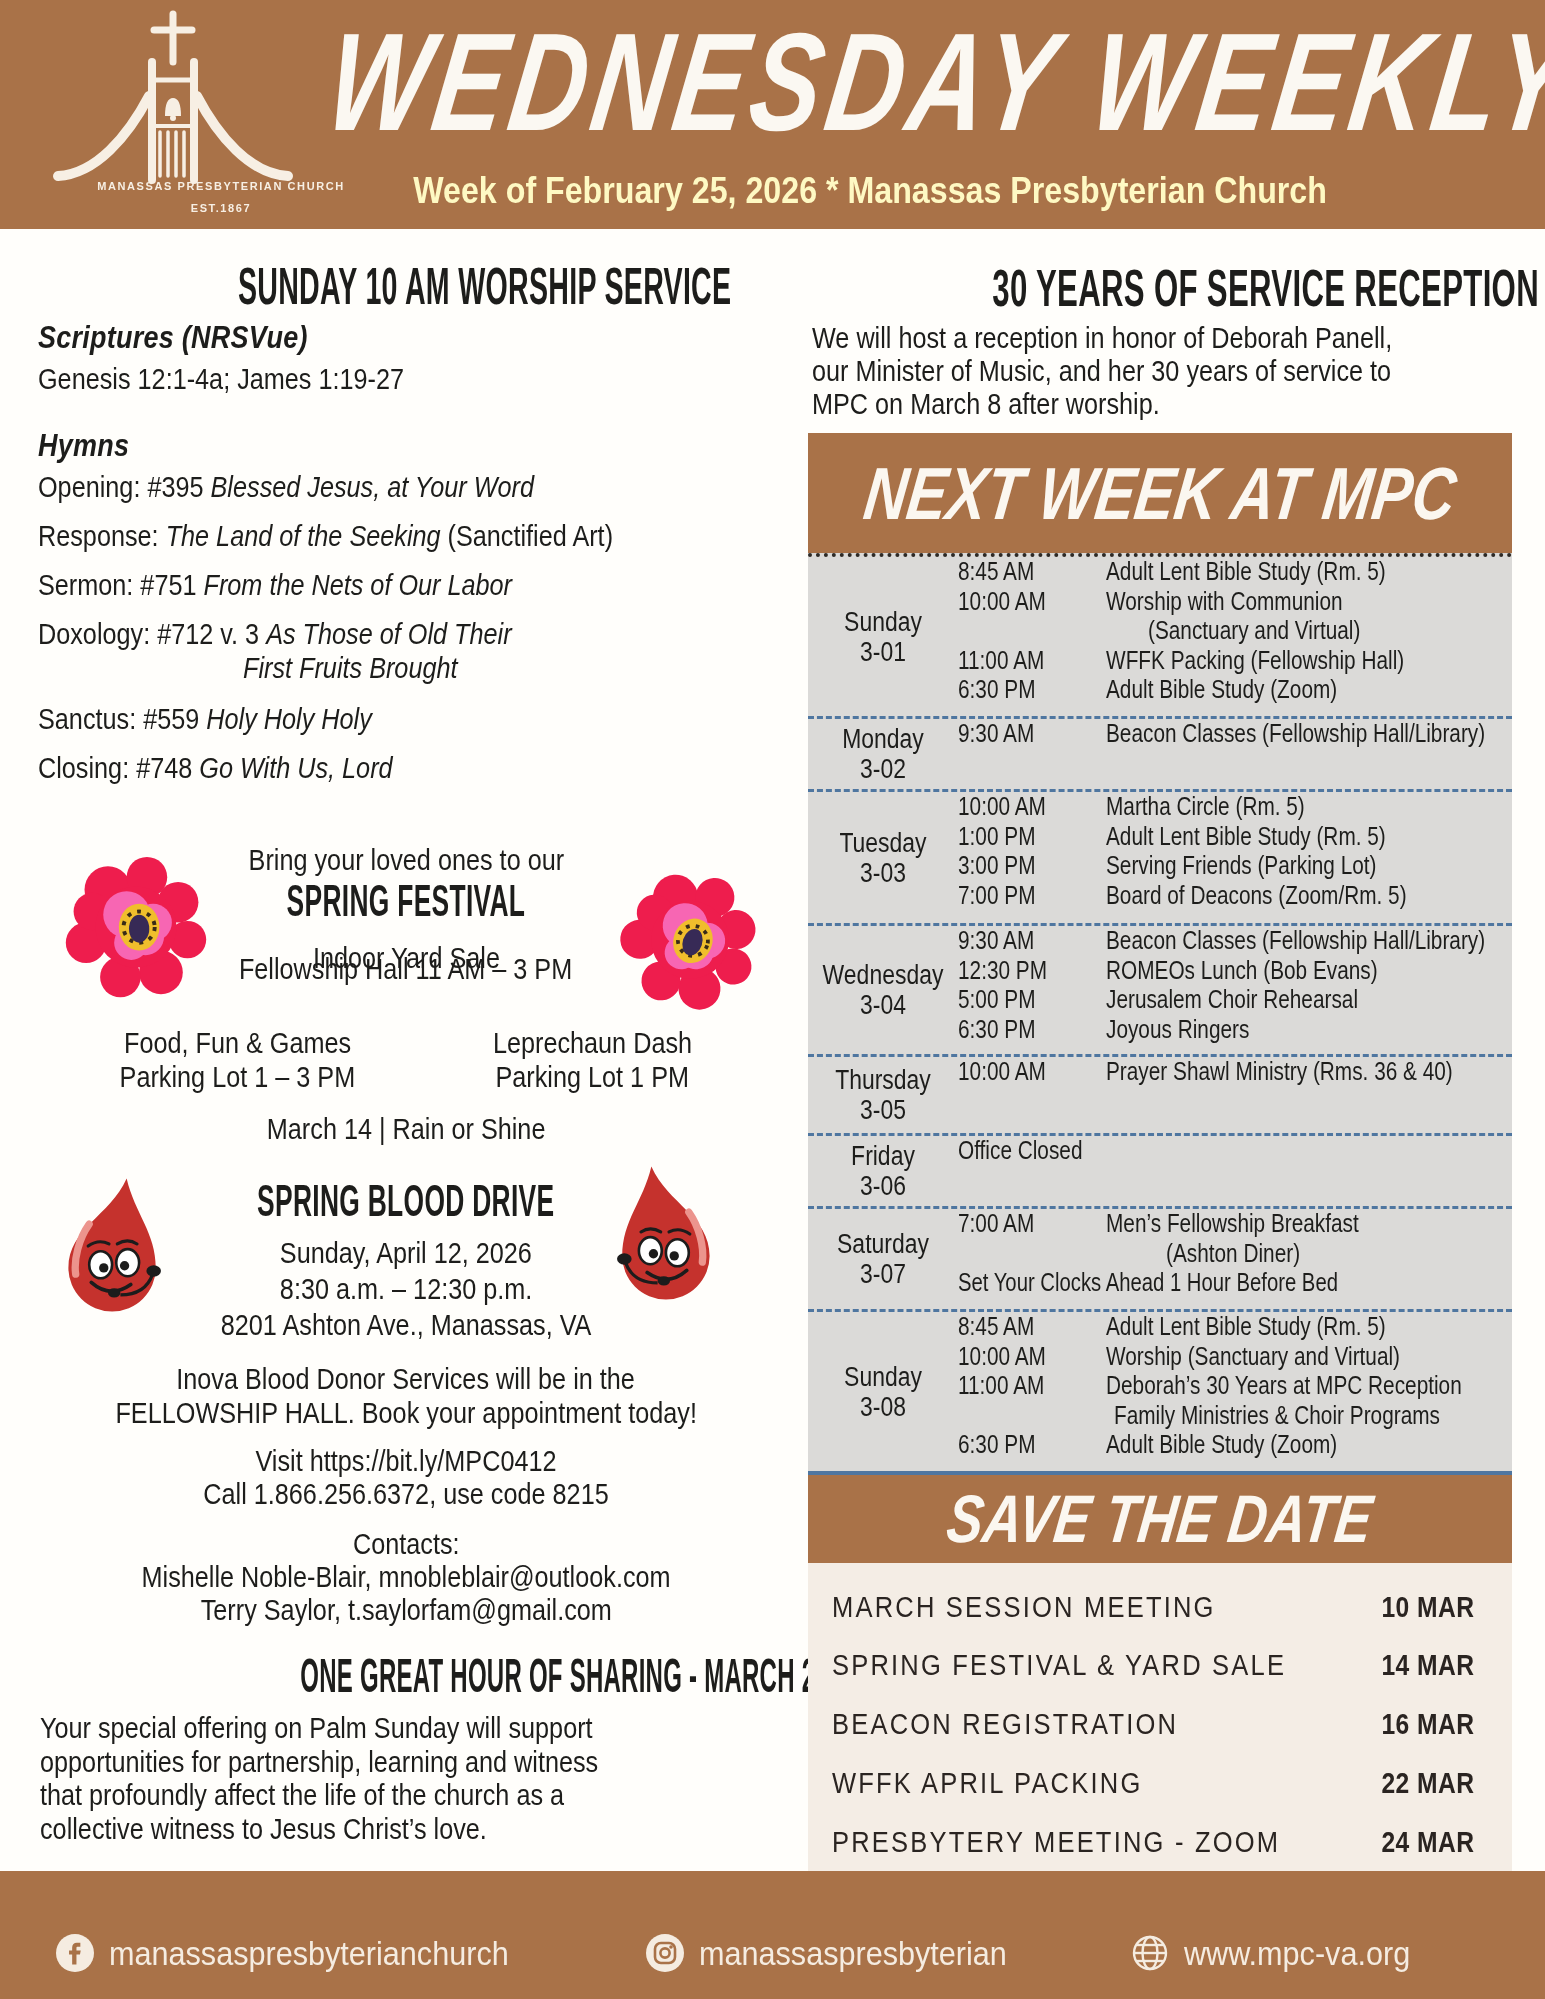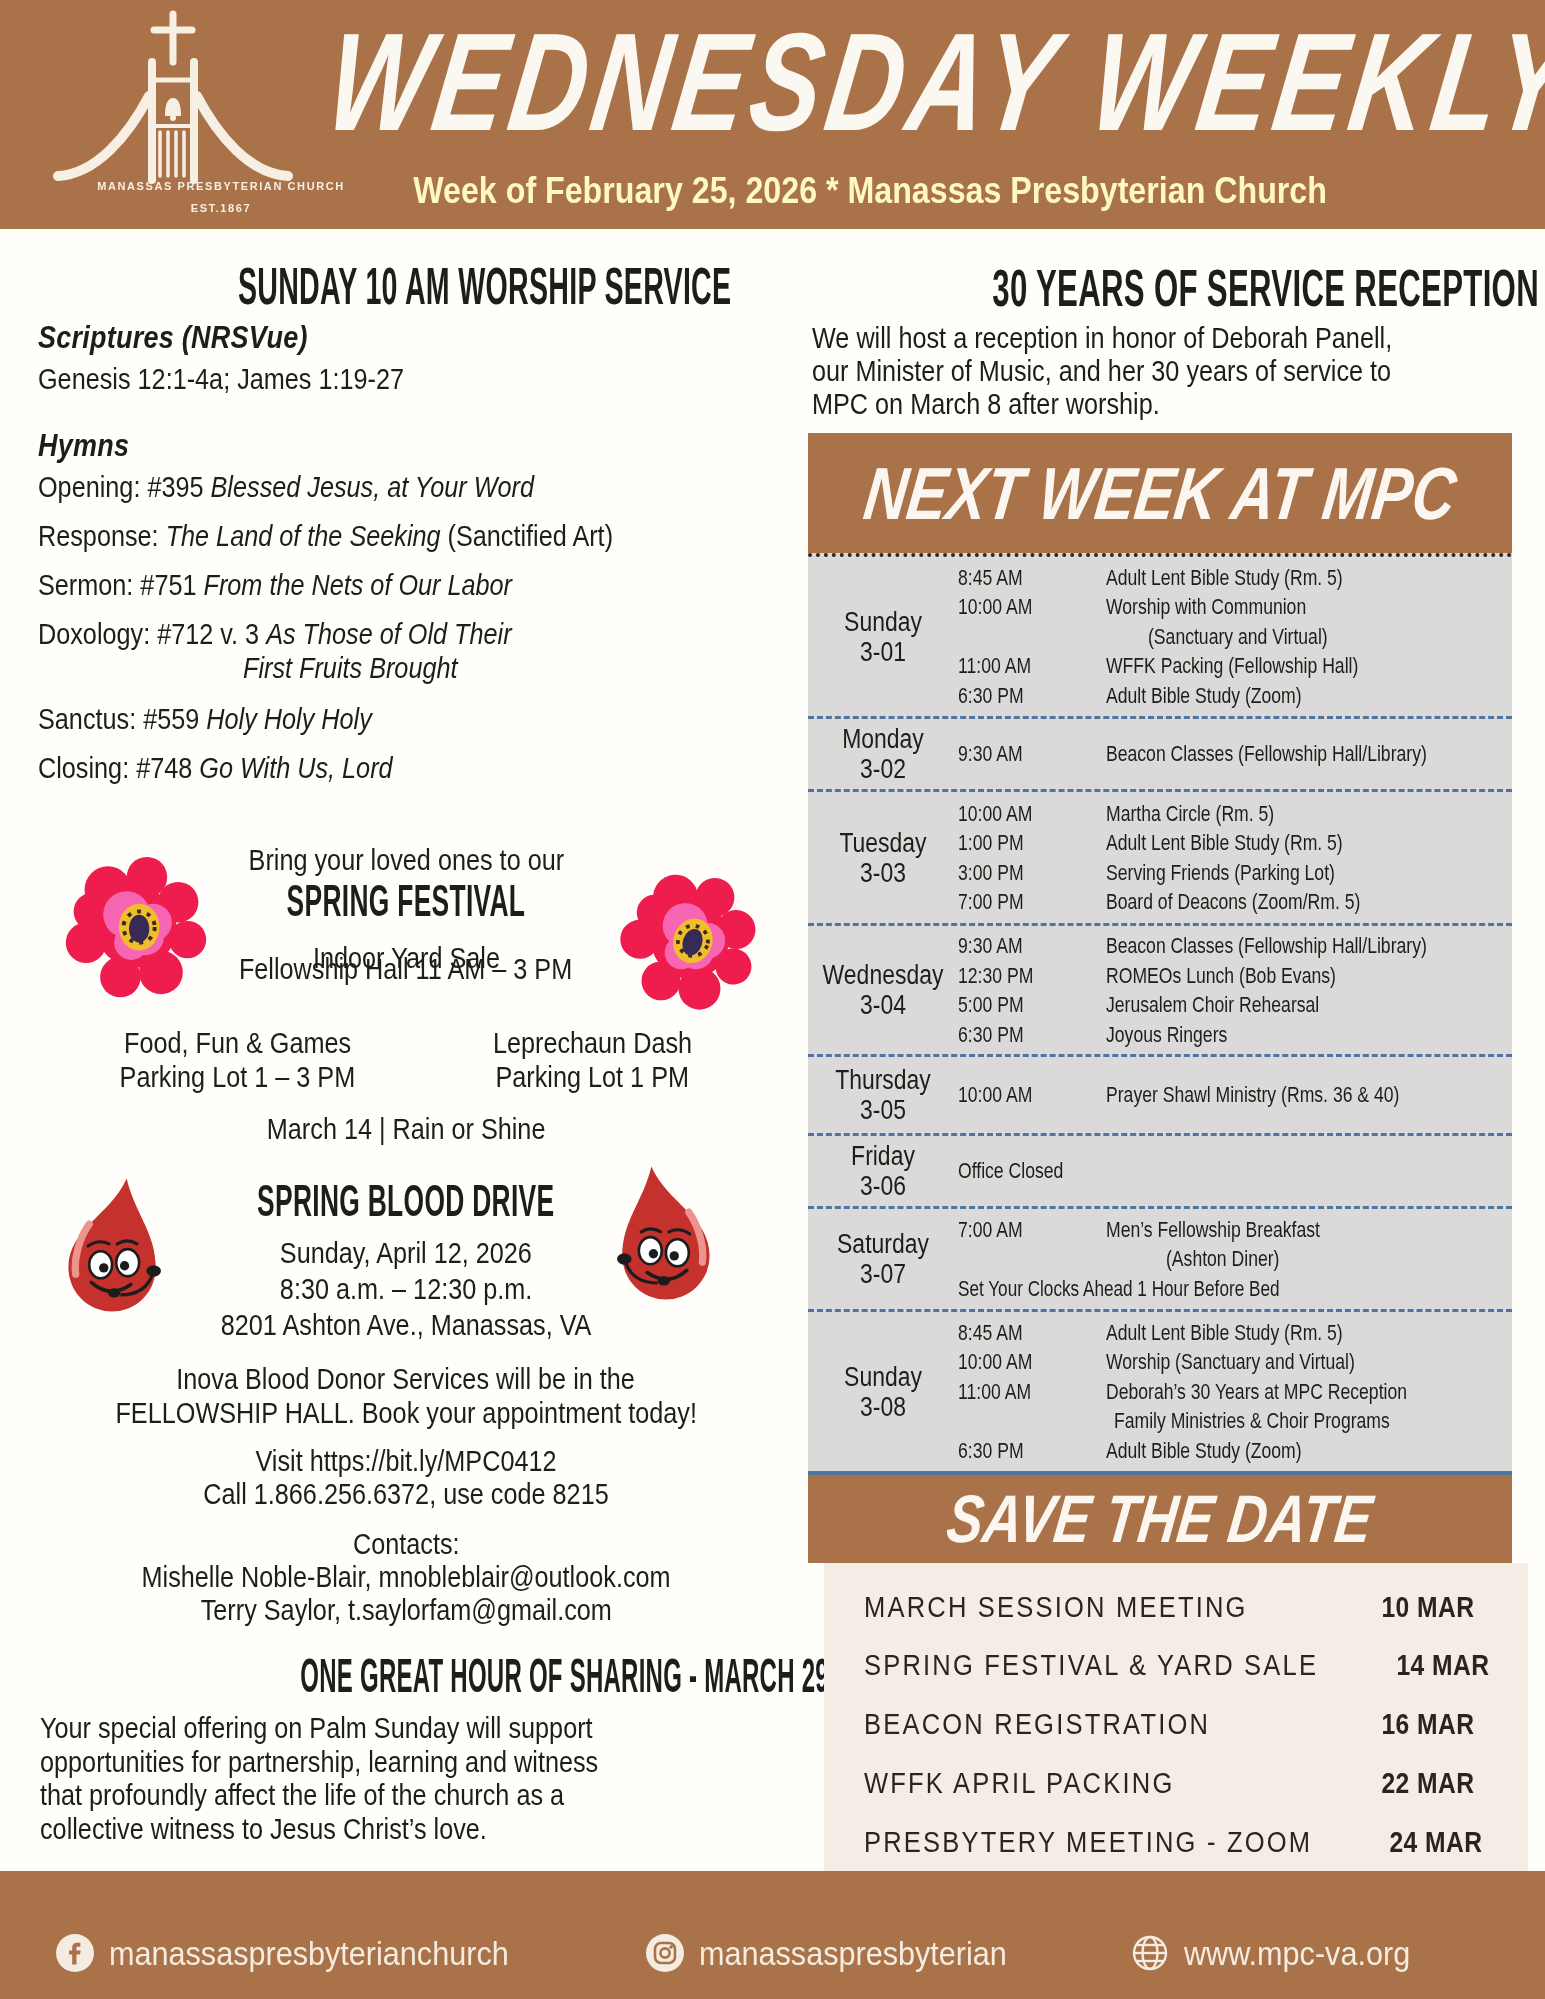--- a/index.html
+++ b/index.html
@@ -36,34 +36,34 @@
   
   .nextweek{position:absolute;left:808px;top:433px;width:704px;height:120px;background:#a97248;
       display:flex;align-items:center;justify-content:center;}
   .schedule{position:absolute;left:808px;top:553px;width:704px;height:914px;background:#dbdad8;
       border-top:4px dotted #2e2a26;border-bottom:4px solid #4f76a0;box-sizing:content-box;
       display:flex;flex-direction:column;}
   .drow{display:flex;box-sizing:border-box;border-bottom:3px dashed #4f76a0;}
   .drow:last-child{border-bottom:none;}
   .dcol{width:150px;flex:none;display:flex;flex-direction:column;justify-content:center;
       text-align:center;font-size:27px;line-height:30px;transform:scaleX(.85);transform-origin:center;}
-  .ecol{flex:1;display:flex;flex-direction:column;justify-content:center;font-size:22px;line-height:29.5px;}
+  .ecol{flex:1;display:flex;flex-direction:column;font-size:26px;line-height:29.5px;}
   .el{display:flex;}
   .et{width:148px;flex:none;}
   .ed{flex:1;}
   .cx{display:inline-block;transform:scaleX(.8);transform-origin:left center;white-space:nowrap;}
   .ind1{padding-left:42px;} .ind2{padding-left:60px;} .ind3{padding-left:8px;}
   .full{font-weight:400;}
   .boldline{font-weight:700;}
 
   
   .sdbanner{position:absolute;left:808px;top:1475px;width:704px;height:88px;background:#a97248;
       display:flex;align-items:center;justify-content:center;}
   .sdlist{position:absolute;left:808px;top:1563px;width:704px;height:382px;background:#f4ede5;
-      display:flex;flex-direction:column;justify-content:space-evenly;padding:2px 16px;box-sizing:border-box;margin-left:16px;}
+      display:flex;flex-direction:column;justify-content:space-evenly;padding:2px 0;box-sizing:border-box;}
   .sdrow{display:flex;justify-content:space-between;align-items:center;padding:0 38px 0 24px;}
   .sdlabel{font-size:29px;letter-spacing:2.5px;transform:scaleX(.88);transform-origin:left center;
       white-space:nowrap;color:#2a2421;}
   .sddate{font-size:29px;font-weight:700;letter-spacing:.5px;transform:scaleX(.85);
       transform-origin:right center;white-space:nowrap;color:#2a2421;}
 
   
   .footer{position:absolute;left:0;top:1871px;width:1545px;height:128px;background:#a97248;color:#f5ece1;}
   .footer-address{position:absolute;left:0;top:12px;width:1545px;text-align:center;font-size:36px;}
   .social{position:absolute;top:62px;display:flex;align-items:center;gap:14px;font-size:34px;}

